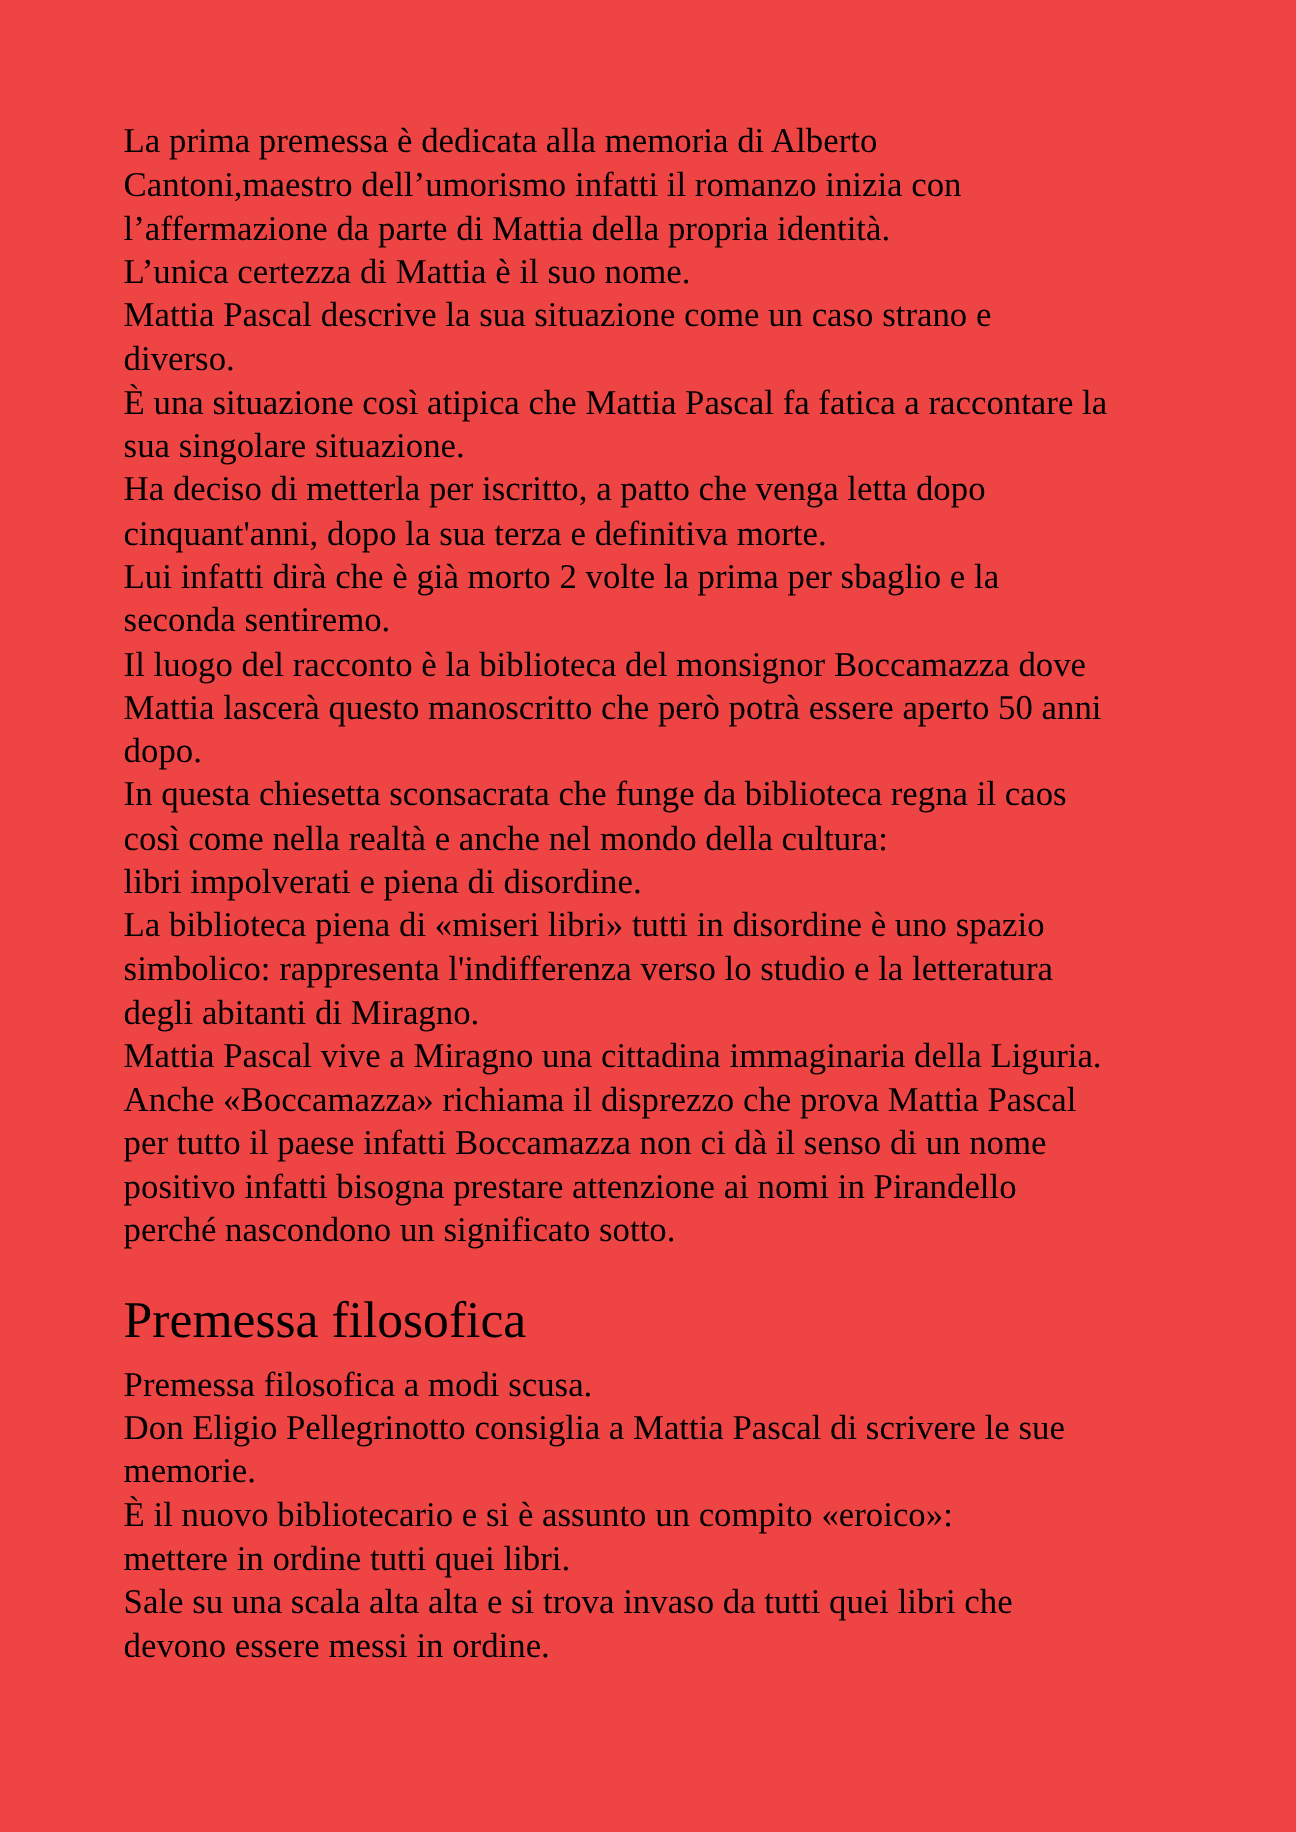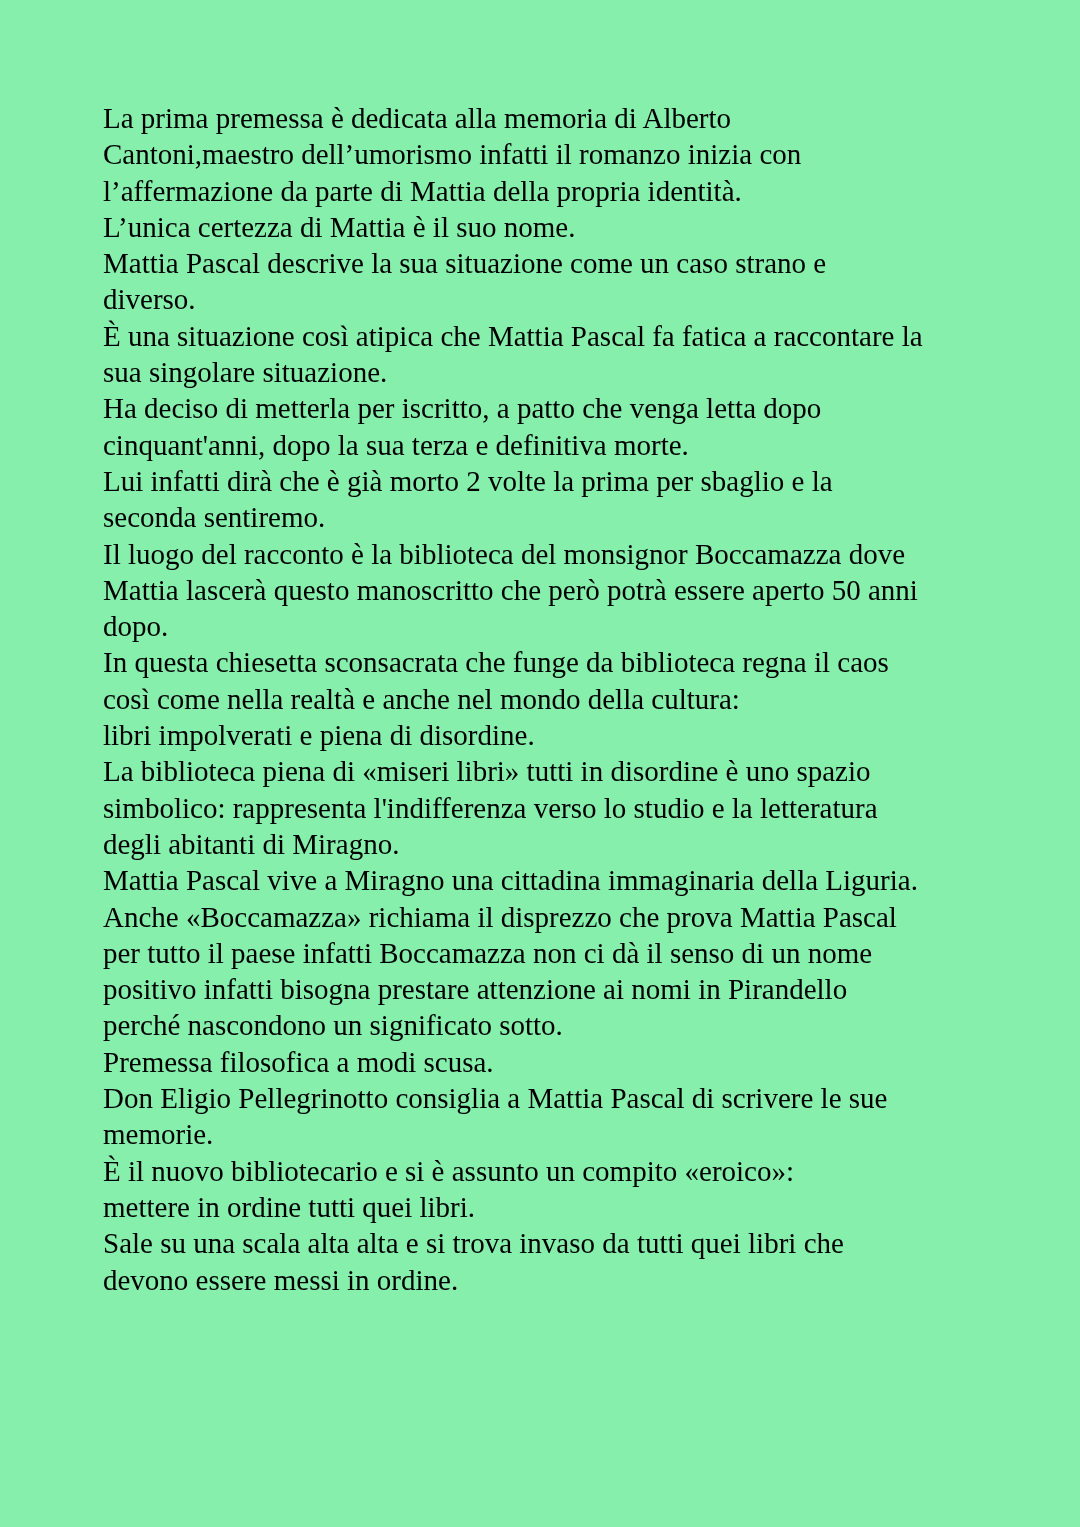--- a/index.html
+++ b/index.html
@@ -1,20 +1,20 @@
 <!DOCTYPE html>
 <html><head>
 <meta charset="utf-8">
 <style>
   html, body { margin: 0; padding: 0; }
   .page {
     position: relative;
     width: 1080px;
     height: 1527px;
-    background: #86efac;
+    background: #ef4444;
     overflow: hidden;
     font-family: "Liberation Serif", "DejaVu Serif", serif;
     color: #000000;
   }
   .content {
     position: absolute;
     left: 103px;
     top: 100px;
     width: 945px;
   }
@@ -57,20 +57,21 @@
 così come nella realtà e anche nel mondo della cultura:
 libri impolverati e piena di disordine.
 La biblioteca piena di «miseri libri» tutti in disordine è uno spazio
 simbolico: rappresenta l'indifferenza verso lo studio e la letteratura
 degli abitanti di Miragno.
 Mattia Pascal vive a Miragno una cittadina immaginaria della Liguria.
 Anche «Boccamazza» richiama il disprezzo che prova Mattia Pascal
 per tutto il paese infatti Boccamazza non ci dà il senso di un nome
 positivo infatti bisogna prestare attenzione ai nomi in Pirandello
 perché nascondono un significato sotto.</p>
+    <h2 class="section-heading">Premessa filosofica</h2>
     <p class="body-text">Premessa filosofica a modi scusa.
 Don Eligio Pellegrinotto consiglia a Mattia Pascal di scrivere le sue
 memorie.
 È il nuovo bibliotecario e si è assunto un compito «eroico»:
 mettere in ordine tutti quei libri.
 Sale su una scala alta alta e si trova invaso da tutti quei libri che
 devono essere messi in ordine.</p>
   </div>
 </div>
 

